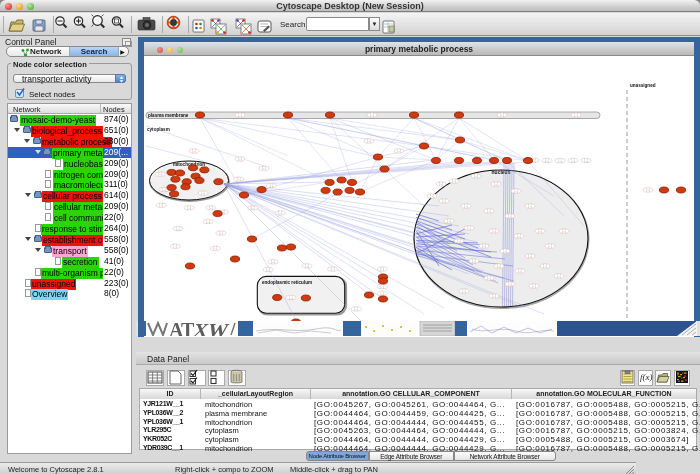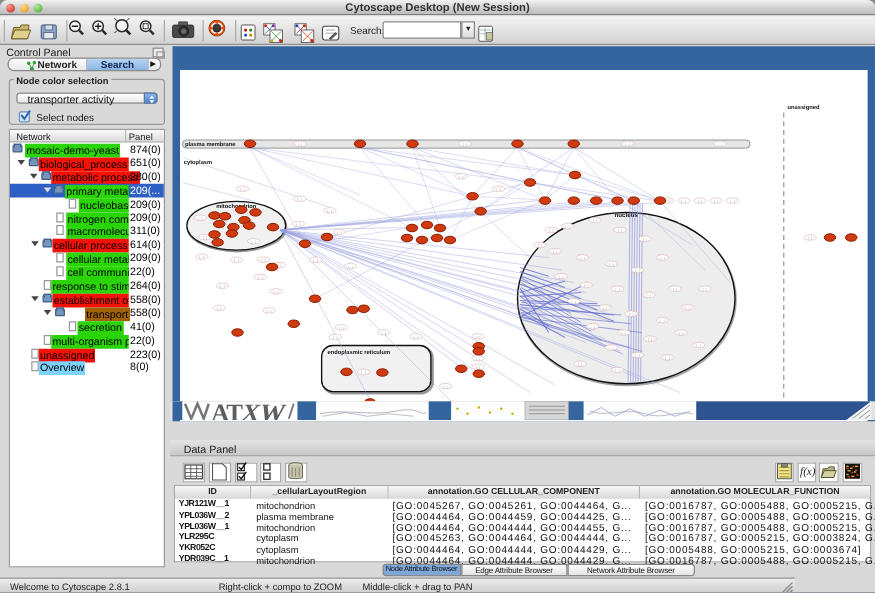--- a/index.html
+++ b/index.html
@@ -167,21 +167,21 @@
     <div class="checkbox">
         <svg width="11" height="11" style="position:absolute;left:-1px;top:-3px">
           <path d="M2 5 L4.5 8 L9 1.5" stroke="#2a66b8" stroke-width="1.6" fill="none"></path>
         </svg>
       </div>
     <div class="cb-lbl">Select nodes</div>
   </div>
   <div class="treebox" id="treebox">
     <div class="tree-head">
         <span style="position:absolute;left:5px;top:1px">Network</span>
-        <span style="position:absolute;left:95px;top:1px">Panel</span>
+        <span style="position:absolute;left:95px;top:1px">Nodes</span>
         <span style="position:absolute;left:92px;top:0;width:1px;height:10px;background:#bbb"></span>
       </div>
     <div class="trow" style="top:10px">
         <i class="folder" style="left:2px"></i>
         <span class="lbl" style="left:12px;background:#2ad406">mosaic-demo-yeast</span>
         <span class="cnt">874(0)</span>
       </div>
     <div class="trow" style="top:20.9px">
         <i class="arrow" style="left:6px"></i>
         <i class="folder" style="left:15px"></i>
@@ -238,21 +238,21 @@
       </div>
     <div class="trow" style="top:129.9px">
         <i class="arrow" style="left:17px"></i>
         <i class="folder" style="left:26px"></i>
         <span class="lbl" style="left:34px;background:#f41207;width:61px;overflow:hidden">establishment of lo</span>
         <span class="cnt">558(0)</span>
       </div>
     <div class="trow" style="top:140.8px">
         <i class="arrow" style="left:27px"></i>
         <i class="folder" style="left:36px"></i>
-        <span class="lbl" style="left:60px;background:#a16207">transport</span>
+        <span class="lbl" style="left:44px;background:#f9a8d4">transport</span>
         <span class="cnt">558(0)</span>
       </div>
     <div class="trow" style="top:151.7px">
         <i class="file" style="left:47px"></i>
         <span class="lbl" style="left:54px;background:#2ad406">secretion</span>
         <span class="cnt">41(0)</span>
       </div>
     <div class="trow" style="top:162.6px">
         <i class="file" style="left:27px"></i>
         <span class="lbl" style="left:33px;background:#2ad406;width:62px;overflow:hidden">multi-organism pro</span>
@@ -264,20 +264,26 @@
         <span class="cnt">223(0)</span>
       </div>
     <div class="trow" style="top:184.4px">
         <i class="file" style="left:17px"></i>
         <span class="lbl" style="left:23px;background:#7dd3fc">Overview</span>
         <span class="cnt">8(0)</span>
       </div>
   </div>
 
   <div class="frame">
+    <div class="ftitle">
+      <div class="flight" style="left:13px;background:radial-gradient(circle at 35% 30%,#f2948c,#d9483c)"></div>
+      <div class="flight" style="left:23px;background:radial-gradient(circle at 35% 30%,#f8dc96,#eda932)"></div>
+      <div class="flight" style="left:33px;background:radial-gradient(circle at 35% 30%,#aee69a,#62bb46)"></div>
+      <div class="t">primary metabolic process</div>
+    </div>
     <div class="canvas"><svg id="netsvg" width="550" height="281" viewBox="0 0 550 281">
           <rect width="550" height="281" fill="#ffffff"></rect>
 <ellipse cx="357.5" cy="183.5" rx="87" ry="68.5" fill="none" stroke="#000" stroke-width="2" opacity="0.35"></ellipse>
 <ellipse cx="357" cy="182.5" rx="87" ry="68.5" fill="#ededed" stroke="#111" stroke-width="1.1"></ellipse>
 <text x="357" y="117.5" font-size="5" font-weight="bold" fill="#111" text-anchor="middle" font-family="Liberation Sans">nucleus</text>
 <ellipse cx="45.5" cy="125.5" rx="39.5" ry="19.5" fill="none" stroke="#000" stroke-width="1.8" opacity="0.4"></ellipse>
 <ellipse cx="45" cy="124.5" rx="39.5" ry="19.5" fill="#f1f1f1" stroke="#111" stroke-width="1"></ellipse>
 <text x="45" y="110" font-size="4.6" font-weight="bold" fill="#111" text-anchor="middle" font-family="Liberation Sans">mitochondrion</text>
 <rect x="114.5" y="221.5" width="87.5" height="37" rx="9" fill="none" stroke="#000" stroke-width="2.2" opacity="0.4"></rect>
 <rect x="113.3" y="220.4" width="87.4" height="36.9" rx="9" fill="#f1f1f1" stroke="#111" stroke-width="1.1"></rect>

